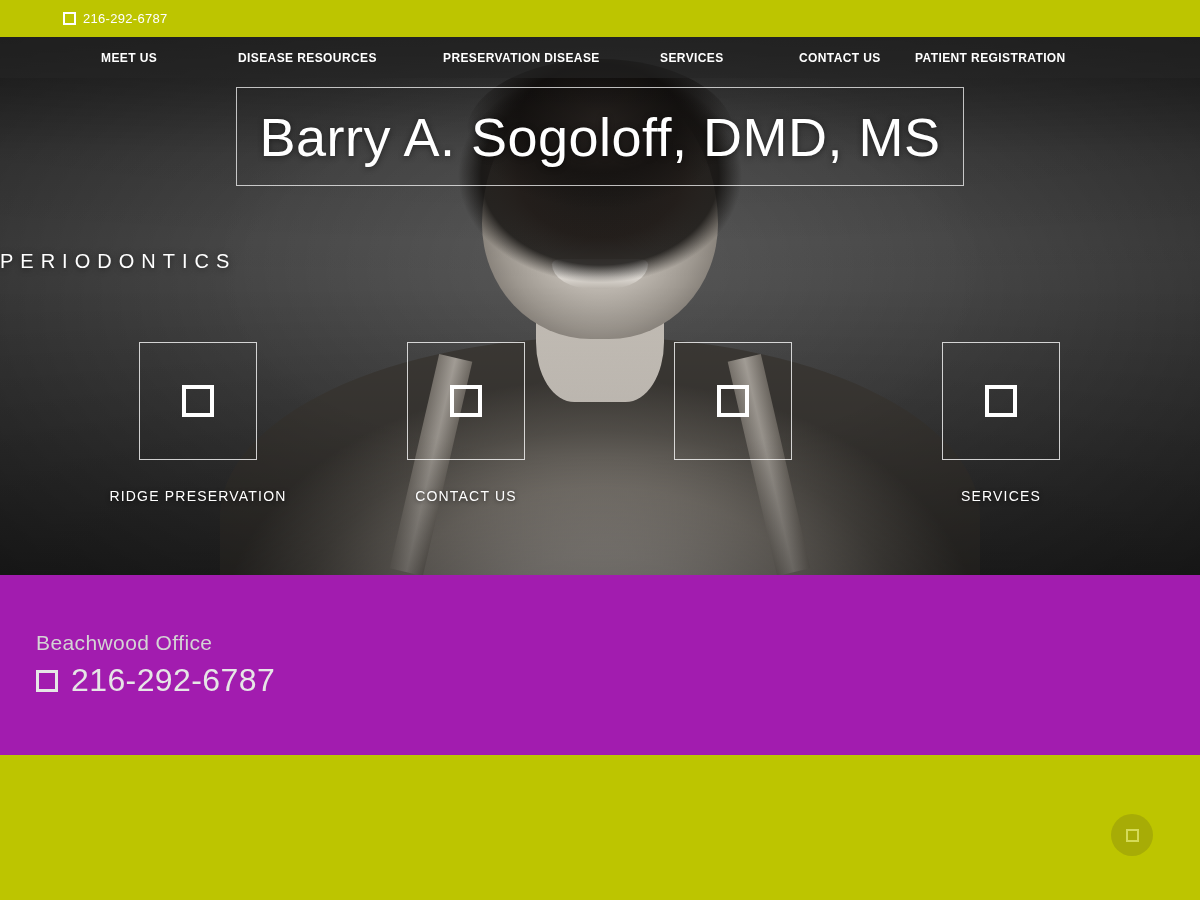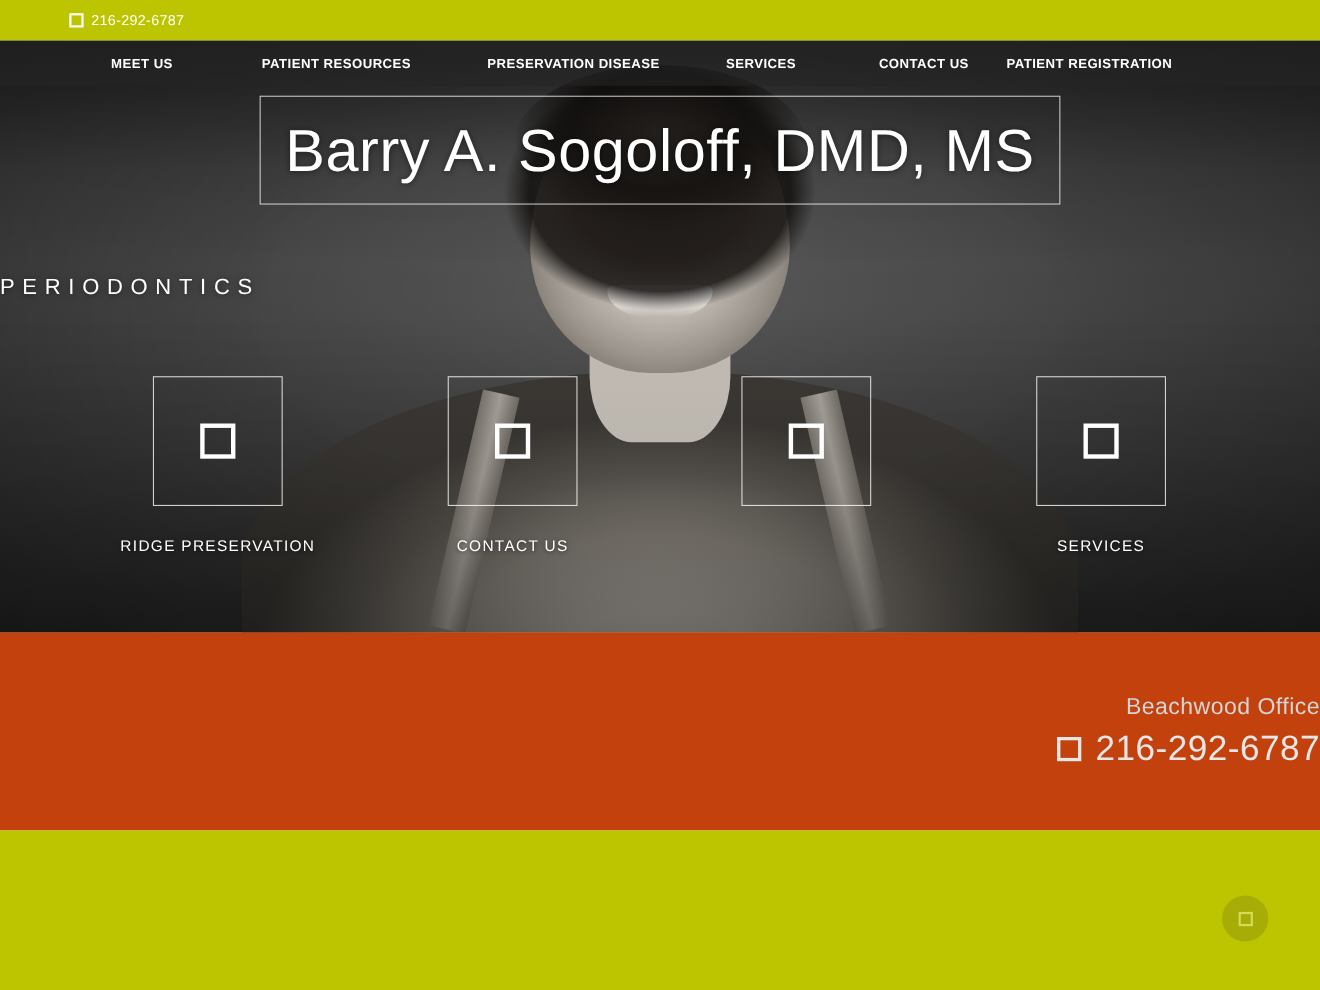--- a/index.html
+++ b/index.html
@@ -184,23 +184,23 @@
     letter-spacing: 1.2px;
     line-height: 20px;
     text-shadow: 0 1px 4px rgba(0,0,0,0.55);
     cursor: pointer;
   }
 
   
   .contact-band {
     position: absolute; left: 0; top: 575px;
     width: 1200px; height: 180px;
-    background: #c2410c;
+    background: #a21caf;
     display: flex; flex-direction: column;
-    align-items: flex-end; justify-content: center;
+    align-items: flex-start; justify-content: center; padding-left: 36px;
   }
   .office-name {
     color: #d4d4d4;
     font-size: 21px;
     font-weight: 300;
     letter-spacing: 0.4px;
     margin-bottom: 7px;
   }
   .office-phone {
     display: flex; align-items: center; gap: 13px;
@@ -253,21 +253,21 @@
       <div class="figure-head"></div>
       <div class="figure-smile"></div>
       <div class="figure-hair"></div>
       <div class="figure-hair-core"></div>
     </div>
     <div class="hero-vignette"></div>
 
     <nav class="navbar">
       <ul class="nav-list">
         <li class="nav-item" style="left:101px">MEET US</li>
-        <li class="nav-item" style="left:238px">PATIENT RESOURCES</li>
+        <li class="nav-item" style="left:238px">DISEASE RESOURCES</li>
         <li class="nav-item" style="left:443px">PRESERVATION DISEASE</li>
         <li class="nav-item" style="left:660px">SERVICES</li>
         <li class="nav-item" style="left:799px">CONTACT US</li>
         <li class="nav-item" style="left:915px">PATIENT REGISTRATION</li>
       </ul>
     </nav>
 
     <div class="hero-title-box">
       <h1 class="hero-title">Barry A. Sogoloff, DMD, MS</h1>
     </div>

